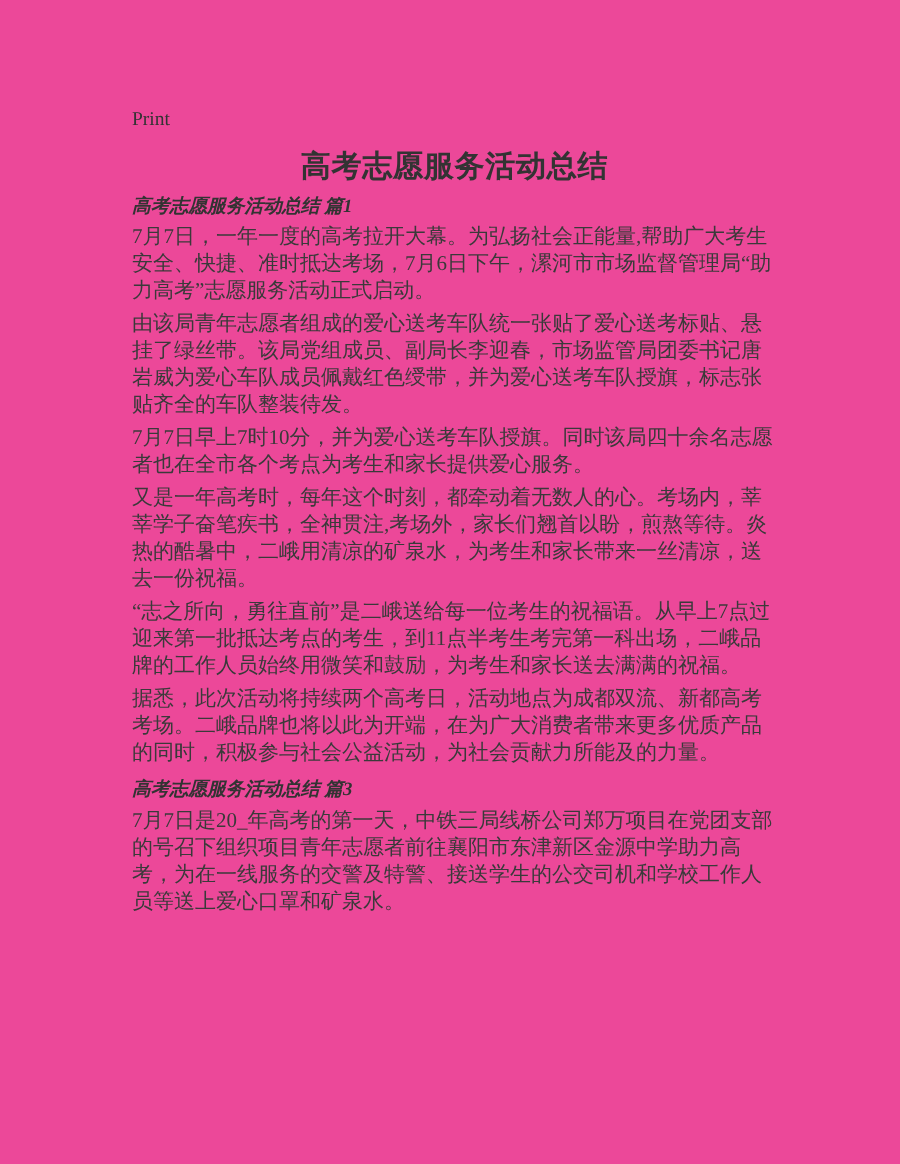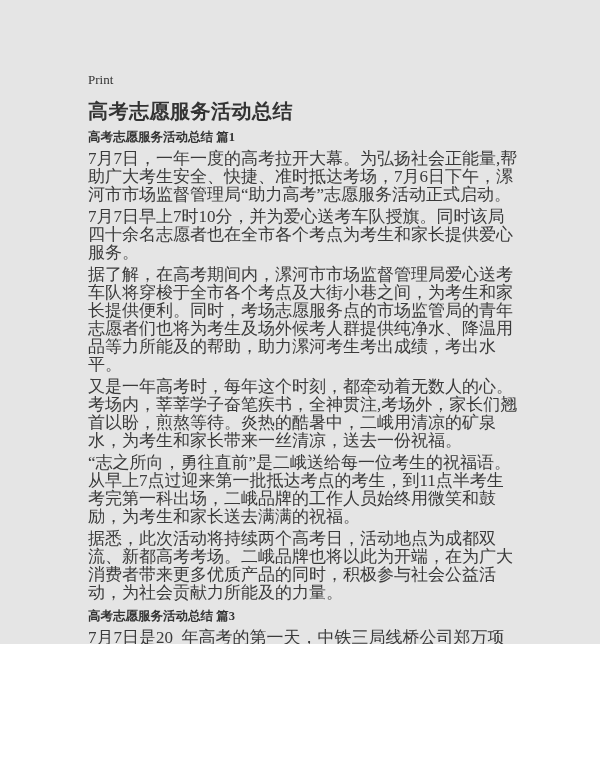--- a/index.html
+++ b/index.html
@@ -1,78 +1,80 @@
 <!DOCTYPE html>
 <html><head>
 <meta charset="utf-8">
 <style>
   html, body { margin: 0; padding: 0; }
   .page {
     position: relative;
     width: 600px;
-    height: 644px;
-    background: #e5e5e5;
+    height: 776px;
+    background: #ec4899;
     overflow: hidden;
     font-family: "Liberation Serif", "DejaVu Serif", serif;
     color: #3a3a3a;
   }
   .content {
     box-sizing: border-box;
     padding: 70px 82px 0 88px;
   }
   .print-link {
     font-size: 13px;
     line-height: 15px;
     color: #333333;
     cursor: pointer;
     display: inline-block;
   }
   .doc-title {
     font-size: 20px;
     font-weight: bold;
+    text-align: center;
     color: #333333;
     margin: 11px 0 0 0;
     line-height: 24px;
     letter-spacing: 0.5px;
   }
   .doc-subtitle {
     font-size: 12.5px;
     line-height: 19px;
     margin: 17px 0 0 0;
   }
   .section-heading {
     font-size: 12.5px;
     font-weight: bold;
     color: #333333;
     margin: 5px 0 3px 0;
     line-height: 18px;
+    font-style: italic;
   }
   .para {
-    font-size: 17px;
+    font-size: 14px;
     line-height: 18px;
     margin: 4px 0 0 0;
     text-align: left;
   }
 </style>
 </head>
 <body>
 
 <div class="page">
   <div class="content">
 
     <span class="print-link">Print</span>
 
     <h1 class="doc-title">高考志愿服务活动总结</h1>
 
 
     
     <h3 class="section-heading">高考志愿服务活动总结 篇1</h3>
     <p class="para">7月7日，一年一度的高考拉开大幕。为弘扬社会正能量,帮助广大考生安全、快捷、准时抵达考场，7月6日下午，漯河市市场监督管理局“助力高考”志愿服务活动正式启动。</p>
+    <p class="para">由该局青年志愿者组成的爱心送考车队统一张贴了爱心送考标贴、悬挂了绿丝带。该局党组成员、副局长李迎春，市场监管局团委书记唐岩威为爱心车队成员佩戴红色绶带，并为爱心送考车队授旗，标志张贴齐全的车队整装待发。</p>
     <p class="para">7月7日早上7时10分，并为爱心送考车队授旗。同时该局四十余名志愿者也在全市各个考点为考生和家长提供爱心服务。</p>
-    <p class="para">据了解，在高考期间内，漯河市市场监督管理局爱心送考车队将穿梭于全市各个考点及大街小巷之间，为考生和家长提供便利。同时，考场志愿服务点的市场监管局的青年志愿者们也将为考生及场外候考人群提供纯净水、降温用品等力所能及的帮助，助力漯河考生考出成绩，考出水平。</p>
 
     
     <p class="para">又是一年高考时，每年这个时刻，都牵动着无数人的心。考场内，莘莘学子奋笔疾书，全神贯注,考场外，家长们翘首以盼，煎熬等待。炎热的酷暑中，二峨用清凉的矿泉水，为考生和家长带来一丝清凉，送去一份祝福。</p>
     <p class="para">“志之所向，勇往直前”是二峨送给每一位考生的祝福语。从早上7点过迎来第一批抵达考点的考生，到11点半考生考完第一科出场，二峨品牌的工作人员始终用微笑和鼓励，为考生和家长送去满满的祝福。</p>
     <p class="para">据悉，此次活动将持续两个高考日，活动地点为成都双流、新都高考考场。二峨品牌也将以此为开端，在为广大消费者带来更多优质产品的同时，积极参与社会公益活动，为社会贡献力所能及的力量。</p>
 
     
     <h3 class="section-heading">高考志愿服务活动总结 篇3</h3>
     <p class="para">7月7日是20_年高考的第一天，中铁三局线桥公司郑万项目在党团支部的号召下组织项目青年志愿者前往襄阳市东津新区金源中学助力高考，为在一线服务的交警及特警、接送学生的公交司机和学校工作人员等送上爱心口罩和矿泉水。</p>
 

